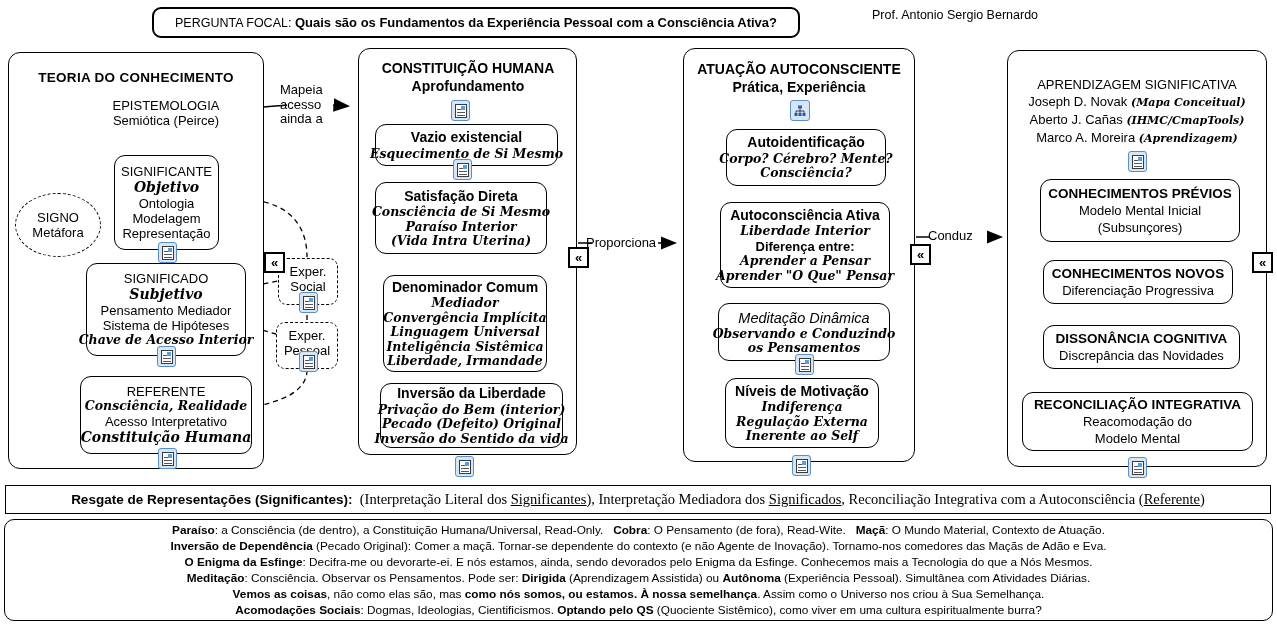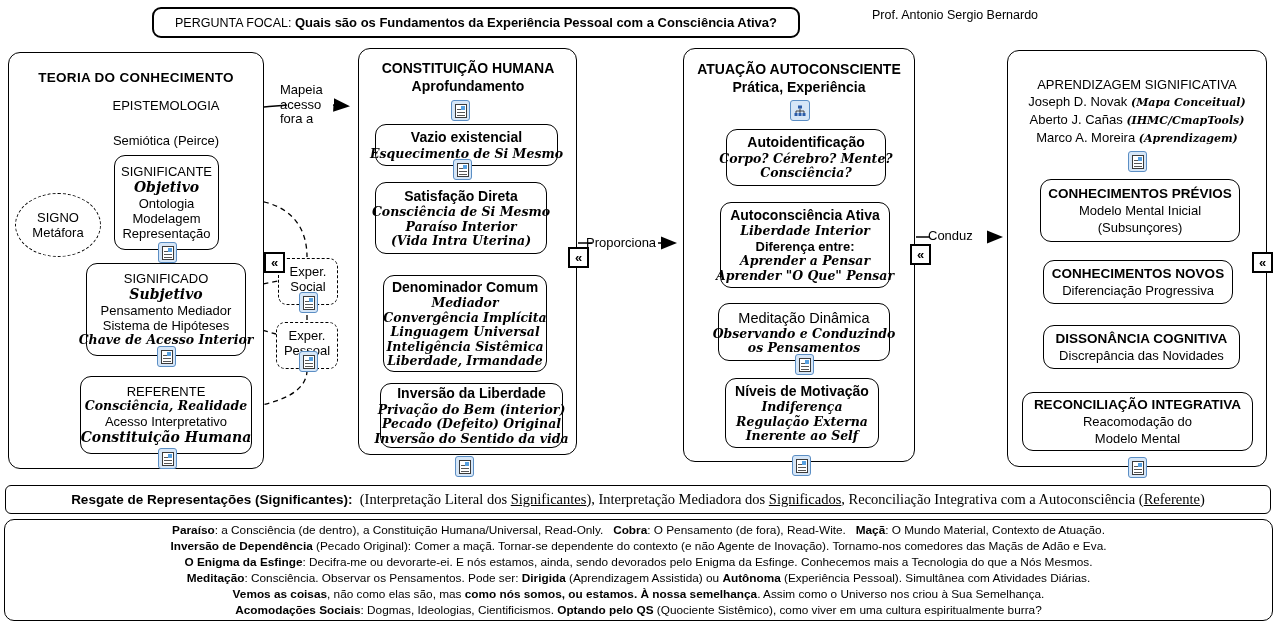--- a/index.html
+++ b/index.html
@@ -10,21 +10,21 @@
         align-items:center;justify-content:center;text-align:right;padding:11px 2px;}
   .container{border:1.6px solid #000;border-radius:12px;background:#fff;}
   .dashedbox{border:1.4px dashed #000;border-radius:9px;background:#fff;display:flex;flex-direction:column;
         align-items:center;justify-content:center;text-align:center;}
   .ellipse{border:1.5px dashed #000;border-radius:50%;background:#fff;display:flex;flex-direction:column;
         align-items:center;justify-content:center;text-align:center;}
   .txt{display:flex;flex-direction:column;align-items:center;justify-content:flex-start;text-align:center;}
   .ln{white-space:nowrap;}
   .ln-title{font-weight:700;font-size:13.5px;line-height:16px;letter-spacing:.3px;}
   .ln-head{font-weight:700;font-size:14px;line-height:17.5px;}
-  .ln-headreg{font-weight:400;font-size:14.5px;line-height:18px;}
+  .ln-headreg{font-weight:400;font-size:14.5px;line-height:18px;font-style:italic;}
   .ln-plain{font-weight:400;font-size:13px;line-height:15px;}
   .ln-plain2{font-weight:400;font-size:13px;line-height:17px;}
   .ln-caps{font-weight:700;font-size:13.5px;line-height:17px;}
   .ln-boldline{font-weight:700;font-size:13px;line-height:15.5px;}
   .ln-scriptmd{font-family:"DejaVu Serif",serif;font-style:italic;font-weight:700;font-size:12.5px;line-height:14.5px;}
   .ln-scriptlg{font-family:"DejaVu Serif",serif;font-style:italic;font-weight:700;font-size:14px;line-height:17px;}
   .seg{white-space:pre-wrap;}
   .s-b{font-weight:700;}
   .s-u{text-decoration:underline;}
   .s-serif{font-family:"Liberation Serif",serif;font-size:14.5px;}
@@ -83,21 +83,21 @@
               display:flex;align-items:center;justify-content:center;white-space:nowrap;">
     <span style="font-size:12.5px;white-space:pre;">PERGUNTA FOCAL: </span>
     <span style="font-size:13px;font-weight:700;">Quais são os Fundamentos da Experiência Pessoal com a Consciência Ativa?</span>
   </div>
   <div class="abs" style="left:845px;top:8px;width:220px;text-align:center;font-size:12.5px;line-height:15px;">
     <div>Prof. Antonio Sergio Bernardo</div>
   </div>
 
   <div class="abs container z2" style="left:8px;top:52px;width:256px;height:417px;"></div>
   <div class="abs z2 ln-title" style="left:18px;top:70px;width:236px;text-align:center;">TEORIA DO CONHECIMENTO</div>
-  <div class="abs txt z2" style="left:60px;top:98px;width:212px;gap:20px;">
+  <div class="abs txt z2" style="left:60px;top:98px;width:212px;">
       <div class="ln ln-plain">EPISTEMOLOGIA</div>
       <div class="ln ln-plain">Semiótica (Peirce)</div>
     </div>
 
   <div class="abs node z2" style="left:114px;top:155px;width:105px;height:95px;">
       <div class="ln ln-plain">SIGNIFICANTE</div>
       <div class="ln ln-scriptlg">Objetivo</div>
       <div class="ln ln-plain">Ontologia</div>
       <div class="ln ln-plain">Modelagem</div>
       <div class="ln ln-plain">Representação</div>
@@ -135,21 +135,21 @@
   <span class="res-icon" style="left:299px;top:292px;"></span>
   <div class="abs dashedbox z2" style="left:276px;top:322px;width:62px;height:47px;padding-bottom:6px;">
       <div class="ln ln-plain">Exper.</div>
       <div class="ln ln-plain">Pessoal</div>
     </div>
   <span class="res-icon" style="left:299px;top:351px;"></span>
 
   <div class="arrowlabel" style="left:280px;top:83px;width:60px;">
     <div>Mapeia</div>
     <div>acesso</div>
-    <div>fora a</div>
+    <div>ainda a</div>
   </div>
   <div class="arrowlabel" style="left:586px;top:236px;width:78px;">Proporciona</div>
   <div class="arrowlabel" style="left:928px;top:229px;width:60px;">Conduz</div>
 
   <div class="abs container z2" style="left:358px;top:48px;width:219px;height:407px;"></div>
   <div class="abs txt z2" style="left:368px;top:60px;width:200px;">
       <div class="ln ln-head">CONSTITUIÇÃO HUMANA</div>
       <div class="ln ln-head">Aprofundamento</div>
     </div>
   <span class="res-icon" style="left:451px;top:100px;"></span>
@@ -259,21 +259,21 @@
 
   <div class="abs node z2" style="left:1022px;top:392px;width:231px;height:59px;">
       <div class="ln ln-caps">RECONCILIAÇÃO INTEGRATIVA</div>
       <div class="ln ln-plain2">Reacomodação do</div>
       <div class="ln ln-plain2">Modelo Mental</div>
     </div>
   <span class="res-icon" style="left:1128px;top:457px;"></span>
 
   <div class="chip" style="left:1252px;top:252px;">«</div>
 
-  <div class="abs z2" style="left:5px;top:485px;width:1266px;height:29px;border:1.8px solid #000;border-radius:6px;
+  <div class="abs z2" style="left:5px;top:485px;width:1266px;height:29px;border:1.8px solid #000;border-radius:0;
               display:flex;align-items:center;justify-content:center;white-space:nowrap;">
     <div style="font-size:13.5px;"><span class="seg s-b">Resgate de Representações (Significantes):</span><span class="seg s-serif">  (</span><span class="seg s-serif">Interpretação Literal dos </span><span class="seg s-u s-serif">Significantes</span><span class="seg s-serif">), Interpretação Mediadora dos </span><span class="seg s-u s-serif">Significados</span><span class="seg s-serif">, Reconciliação Integrativa com a Autoconsciência (</span><span class="seg s-u s-serif">Referente</span><span class="seg s-serif">)</span></div>
   </div>
 
   <div class="abs z2" style="left:4px;top:519px;width:1269px;height:102px;border:1.8px solid #000;border-radius:10px;
               display:flex;flex-direction:column;align-items:center;justify-content:center;">
     <div class="footline"><span class="seg s-b">Paraíso</span><span class="seg">: a Consciência (de dentro), a Constituição Humana/Universal, Read-Only.&nbsp;&nbsp; </span><span class="seg s-b">Cobra</span><span class="seg">: O Pensamento (de fora), Read-Wite.&nbsp;&nbsp; </span><span class="seg s-b">Maçã</span><span class="seg">: O Mundo Material, Contexto de Atuação.</span></div>
     <div class="footline"><span class="seg s-b">Inversão de Dependência</span><span class="seg"> (Pecado Original): Comer a maçã. Tornar-se dependente do contexto (e não Agente de Inovação). Tornamo-nos comedores das Maçãs de Adão e Eva.</span></div>
     <div class="footline"><span class="seg s-b">O Enigma da Esfinge</span><span class="seg">: Decifra-me ou devorarte-ei. E nós estamos, ainda, sendo devorados pelo Enigma da Esfinge. Conhecemos mais a Tecnologia do que a Nós Mesmos.</span></div>
     <div class="footline"><span class="seg s-b">Meditação</span><span class="seg">: Consciência. Observar os Pensamentos. Pode ser: </span><span class="seg s-b">Dirigida</span><span class="seg"> (Aprendizagem Assistida) ou </span><span class="seg s-b">Autônoma</span><span class="seg"> (Experiência Pessoal). Simultânea com Atividades Diárias.</span></div>

